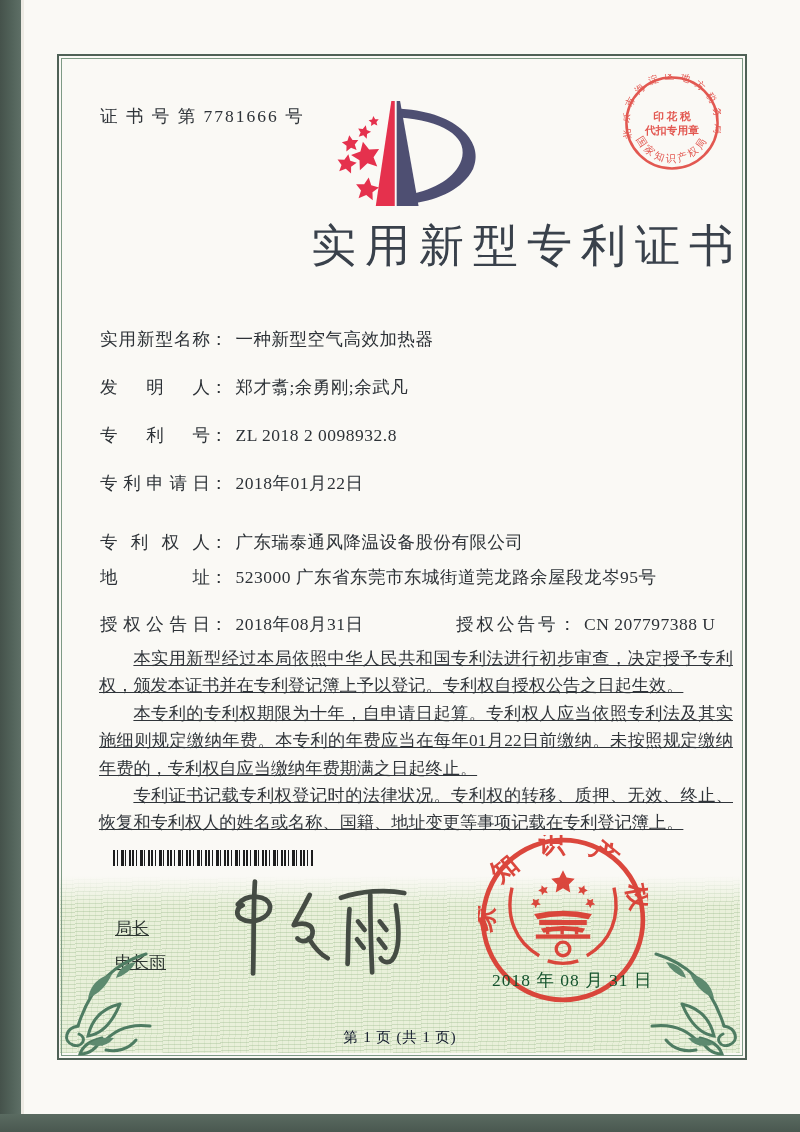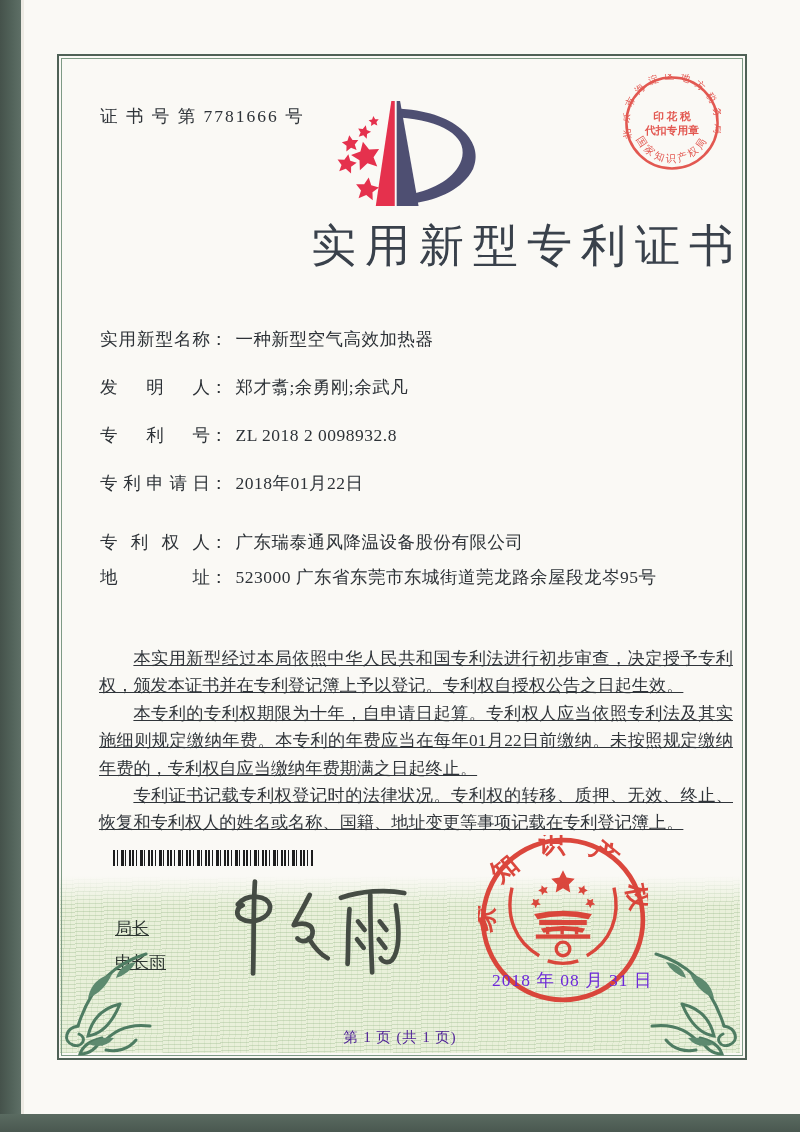--- a/index.html
+++ b/index.html
@@ -48,25 +48,25 @@
   .panel::before{content:'';position:absolute;left:0;top:0;width:100%;height:30px;
     background:linear-gradient(#faf9f5,rgba(250,249,245,0));}
   .ornament{position:absolute;z-index:7;}
   .orn-left{left:50px;top:946px;}
   .orn-right{left:634px;top:946px;transform:scaleX(-1);}
   
   .signer{position:absolute;left:115px;top:912px;font-size:17px;line-height:34px;color:#2e3732;z-index:5;text-decoration:underline;}
   .signature{position:absolute;left:228px;top:876px;z-index:5;}
   
   .seal{position:absolute;left:478px;top:835px;z-index:8;opacity:.93;}
-  .seal-date{position:absolute;left:492px;top:968px;z-index:9;color:#6d28d9;font-size:17.5px;
+  .seal-date{position:absolute;left:492px;top:968px;z-index:9;color:#14532d;font-size:17.5px;
              letter-spacing:1px;white-space:nowrap;}
   
   .page-footer{position:absolute;left:57px;top:1028px;width:686px;text-align:center;
-               font-size:14.5px;color:#4c1d95;z-index:5;letter-spacing:1px;}
+               font-size:14.5px;color:#0f172a;z-index:5;letter-spacing:1px;}
 </style>
 </head>
 <body>
 
 <div class="page">
 
   <div class="edge-left"></div>
   <div class="edge-bottom"></div>
 
   <div class="frame">
@@ -122,20 +122,26 @@
     <span class="flabel">专利号</span><span class="fcolon">：</span><span class="fvalue">ZL 2018 2 0098932.8</span>
   </div>
   <div class="frow" style="top:471px">
     <span class="flabel">专利申请日</span><span class="fcolon">：</span><span class="fvalue">2018年01月22日</span>
   </div>
   <div class="frow" style="top:530px">
     <span class="flabel">专利权人</span><span class="fcolon">：</span><span class="fvalue">广东瑞泰通风降温设备股份有限公司</span>
   </div>
   <div class="frow" style="top:565px">
     <span class="flabel">地址</span><span class="fcolon">：</span><span class="fvalue">523000 广东省东莞市东城街道莞龙路余屋段龙岑95号</span>
+  </div>
+  <div class="frow" style="top:612px">
+    <span class="flabel">授权公告日</span><span class="fcolon">：</span><span class="fvalue">2018年08月31日</span>
+    <span class="grant-no">
+      <span class="glabel">授权公告号</span><span class="fcolon">：</span><span class="fvalue">CN 207797388 U</span>
+    </span>
   </div>
 
   <div class="legal">
     <p>本实用新型经过本局依照中华人民共和国专利法进行初步审查，决定授予专利权，颁发本证书并在专利登记簿上予以登记。专利权自授权公告之日起生效。</p>
     <p>本专利的专利权期限为十年，自申请日起算。专利权人应当依照专利法及其实施细则规定缴纳年费。本专利的年费应当在每年01月22日前缴纳。未按照规定缴纳年费的，专利权自应当缴纳年费期满之日起终止。</p>
     <p>专利证书记载专利权登记时的法律状况。专利权的转移、质押、无效、终止、恢复和专利权人的姓名或名称、国籍、地址变更等事项记载在专利登记簿上。</p>
   </div>
 
   <div class="barcode"></div>
 

